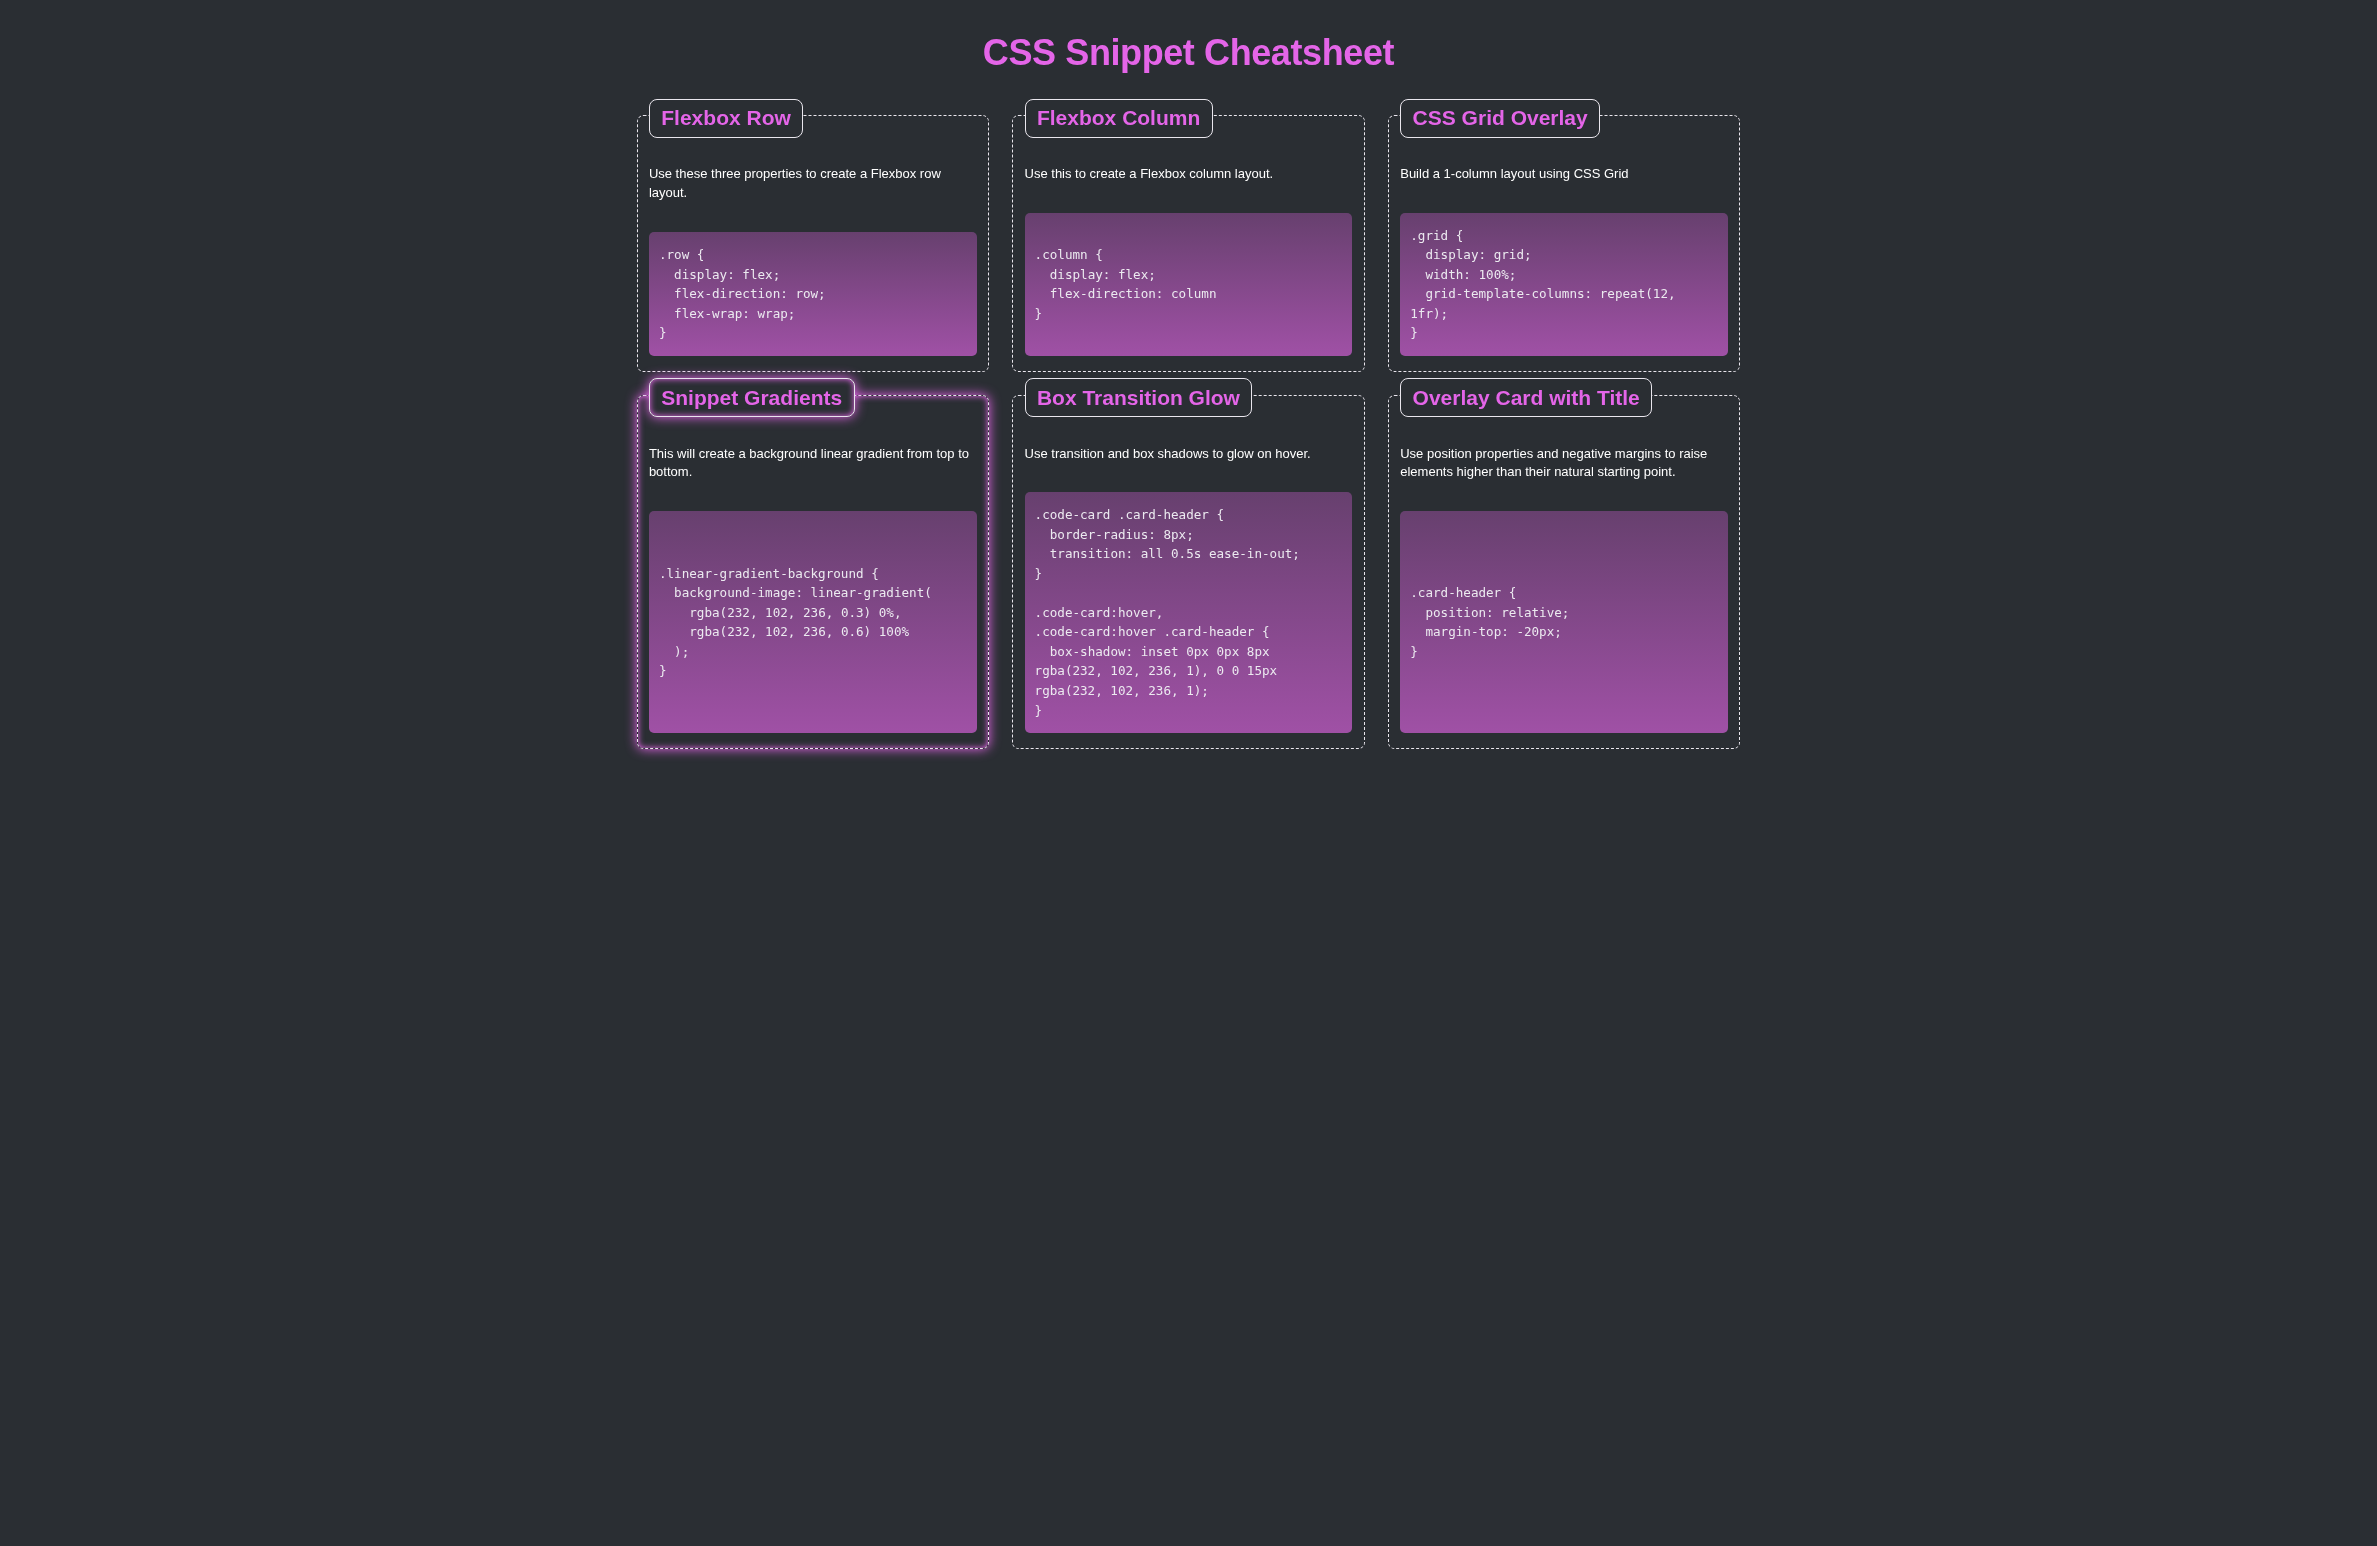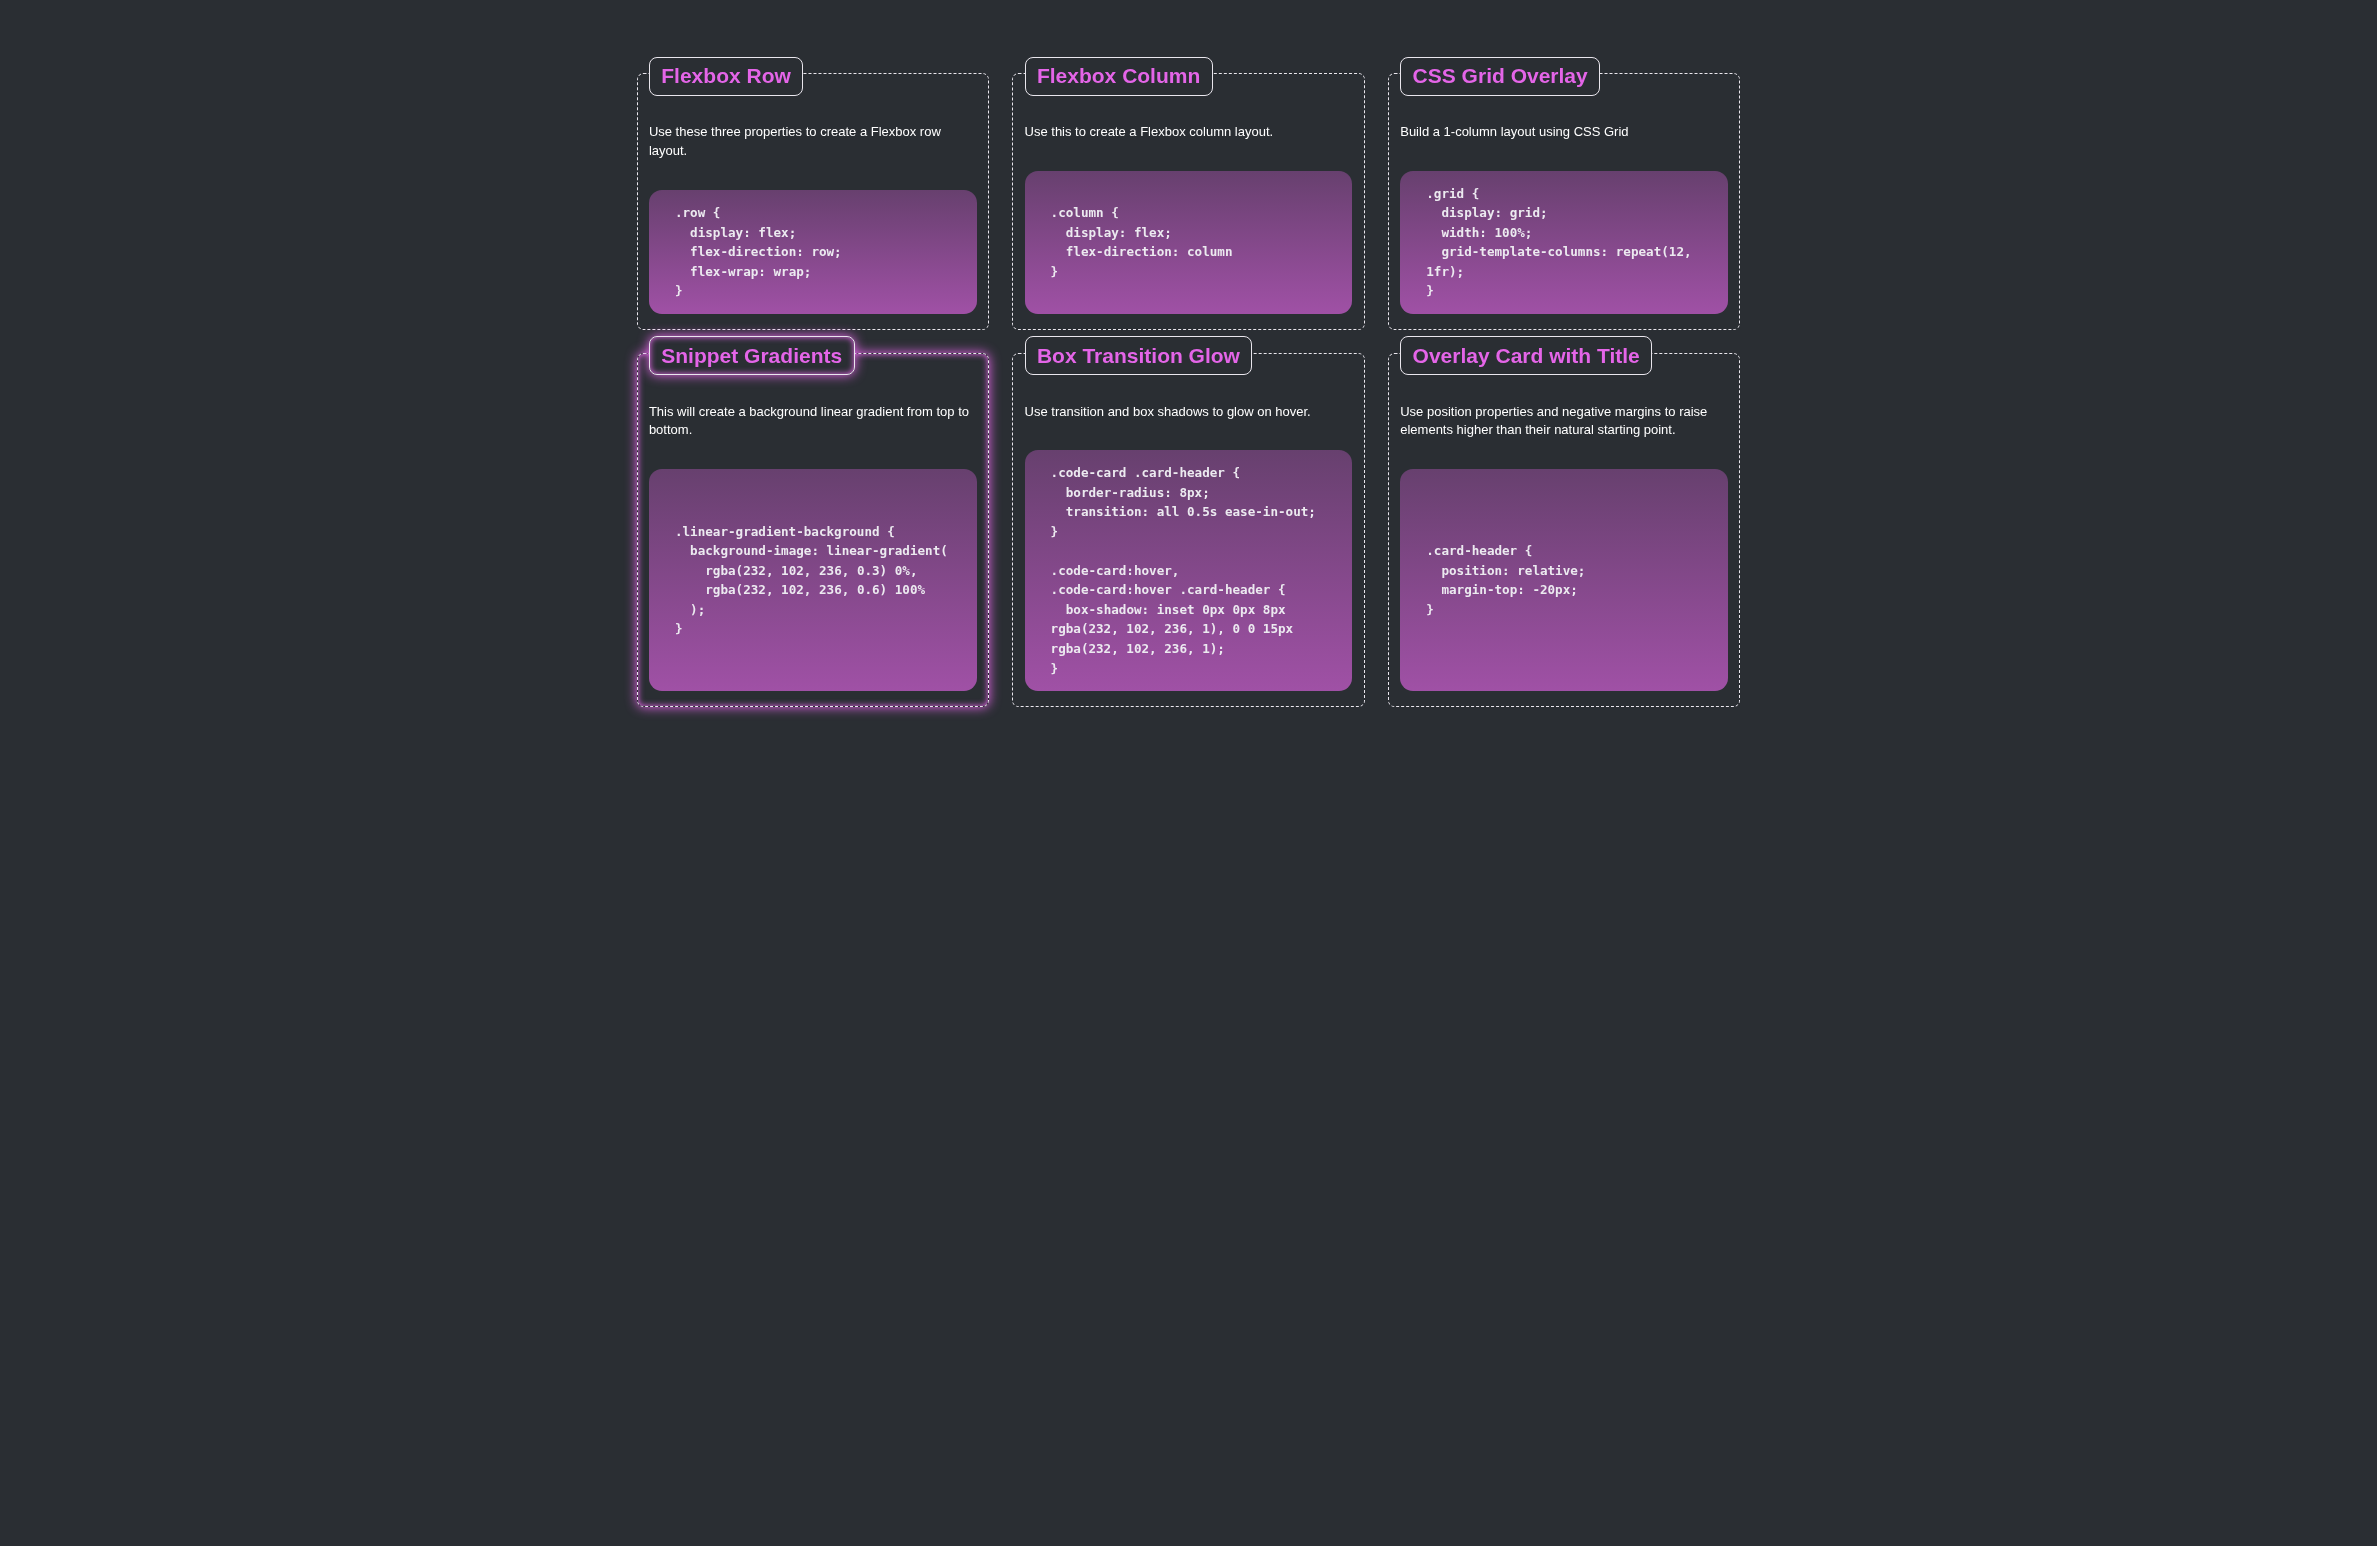--- a/index.html
+++ b/index.html
@@ -58,45 +58,45 @@
     white-space: nowrap;
   }
   .card-desc {
     color: #ffffff;
     font-size: 13px;
     line-height: 1.45;
     margin-bottom: 13px;
   }
   .code {
     background: linear-gradient(rgba(232,102,236,0.32) 0%, rgba(232,102,236,0.62) 100%);
-    border-radius: 13px;
-    padding: 13px 26px;
+    border-radius: 5px;
+    padding: 13px 10px;
     font-family: ui-monospace, SFMono-Regular, "SF Mono", Menlo, Consolas, monospace;
     font-size: 12.6px;
     line-height: 1.55;
     color: #eceaf0;
     white-space: pre-wrap;
     word-break: break-word;
     flex: 1;
     display: flex;
     align-items: center;
     cursor: pointer;
     user-select: all;
     min-height: 114px;
-    font-weight: bold;
   }
   .card.glow,
   .card.glow .card-header {
     box-shadow: inset 0 0 6.5px rgba(232,102,236,1), 0 0 12px rgba(232,102,236,1);
   }
 </style>
 </head>
 <body>
 
 <div class="header">
+  <h1 class="title">CSS Snippet Cheatsheet</h1>
 </div>
 
 <div class="grid">
 
   <div class="card">
     <div class="card-header">
       <div class="card-title">Flexbox Row</div>
     </div>
     <div class="card-desc">Use these three properties to create a Flexbox row layout.</div>
     <pre class="code">.row {

